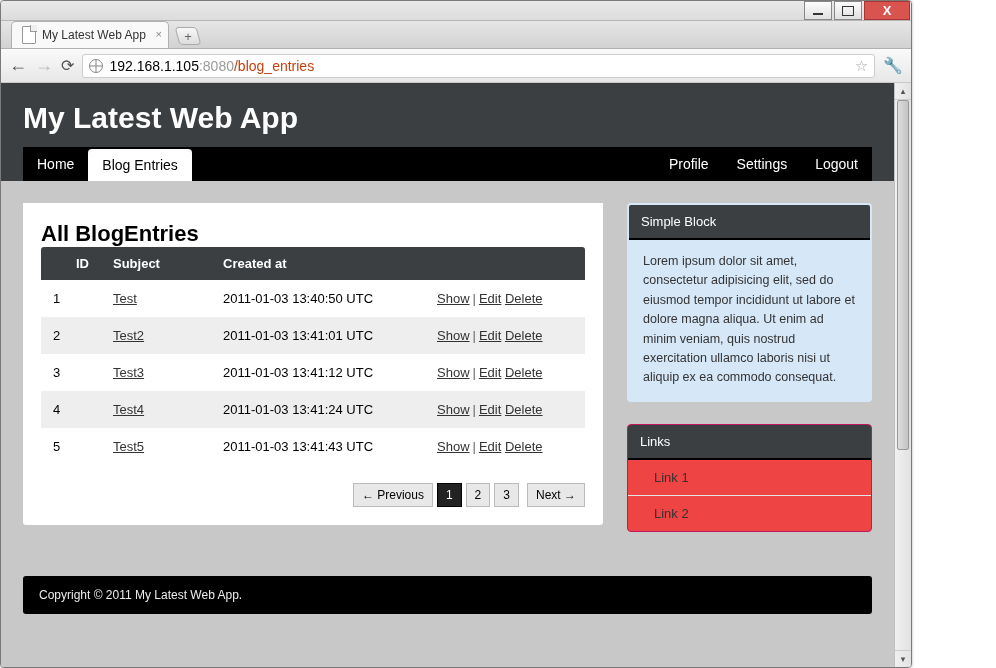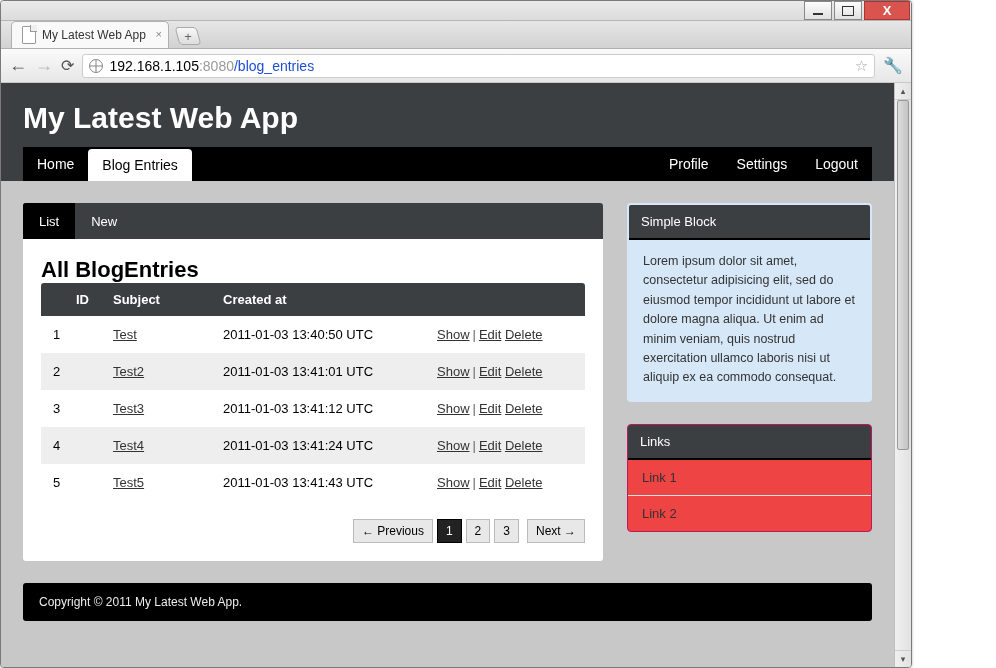--- a/index.html
+++ b/index.html
@@ -27,21 +27,21 @@
   .nav-arrow { font-size:18px; color:#555; cursor:pointer;}
   .nav-arrow.fwd{color:#bbb;}
   .reload { font-size:16px; color:#555; cursor:pointer;}
   .omnibox { flex:1; height:24px; background:#fff; border:1px solid #ccc; border-radius:3px; display:flex; align-items:center; padding:0 6px; gap:6px;}
   .omnibox .globe { width:14px; height:14px; border:1px solid #888; border-radius:50%; position:relative;}
   .omnibox .globe::after{content:"";position:absolute;left:50%;top:0;bottom:0;border-left:1px solid #888;transform:translateX(-50%);}
   .omnibox .globe::before{content:"";position:absolute;top:50%;left:0;right:0;border-top:1px solid #888;transform:translateY(-50%);}
   .omnibox .url { font-size:14px; color:#333; }
   .omnibox .url .host { color:#000; }
   .omnibox .url .port { color:#999; }
-  .omnibox .url .path { color:#1d4ed8; }
+  .omnibox .url .path { color:#c2410c; }
   .omnibox .star { margin-left:auto; font-size:15px; color:#aaa;}
   .wrench { font-size:16px; color:#555;}
 
   
   .viewport { flex:1; background:#c8c8c8; position:relative; display:flex; }
   .page-scroll { flex:1; overflow:auto; }
   .vscroll { width:17px; background:linear-gradient(to right,#f0f0f0,#e2e2e2); border-left:1px solid #c0c0c0; display:flex; flex-direction:column;}
   .vscroll .arrow{height:17px; display:flex;align-items:center;justify-content:center;font-size:9px;color:#555;border-bottom:1px solid #ccc;}
   .vscroll .arrow.bottom{border-top:1px solid #ccc;border-bottom:none;margin-top:auto;}
   .vscroll .thumb{flex:0 0 350px; margin:0 2px;background:linear-gradient(to right,#ddd,#c3c3c3);border:1px solid #999;border-radius:2px; margin-top:0;}
@@ -80,21 +80,21 @@
   .pagination { display:flex; justify-content:flex-end; gap:4px; margin-top:18px;text-align:center;}
   .pagination .pg { border:1px solid #bbb; background:#e8e8e8; padding:4px 8px; font-size:12px; cursor:pointer;}
   .pagination .pg.active { background:#222; color:#fff; border-color:#000;}
 
   
   .block { border-radius:4px; overflow:hidden; margin-bottom:22px; background:#fff; border:2px solid #d6e7f7;}
   .block.simple{ background:#d6e7f7; border:2px solid #d6e7f7;}
   .block-header { background:#3b3f42; color:#fff; padding:9px 12px; font-size:13px; border-bottom:2px solid #000;}
   .block-body { padding:12px 14px; font-size:12.5px; color:#333; line-height:1.55;}
   .block.links { border:1px solid #be185d; background:#ef4444;}
-  .block.links .link-row { padding:10px 14px; border-bottom:1px solid #e4e4e4; color:#333; cursor:pointer; font-size:13px;}
+  .block.links .link-row { padding:10px 26px; border-bottom:1px solid #e4e4e4; color:#333; cursor:pointer; font-size:13px;}
   .block.links .link-row:last-child{border-bottom:none;}
 
   .footer { background:#000; color:#ececec; margin:0 22px 22px; padding:12px 16px; font-size:12px; border-radius:3px;}
 </style>
 </head>
 <body>
 
 <div class="browser-window">
 
   <div class="win-titlebar">
@@ -139,24 +139,20 @@
             <a class="nav-item active">Blog Entries</a>
             <span class="spacer"></span>
             <a class="nav-item-right">Profile</a>
             <a class="nav-item-right">Settings</a>
             <a class="nav-item-right">Logout</a>
           </div>
         </div>
 
         <div class="page-body">
           <div class="main-col">
-            <div class="secondary-nav">
-              <a class="snav-item active">List</a>
-              <a class="snav-item">New</a>
-            </div>
             <div class="content-card">
               <div class="page-heading">All BlogEntries</div>
 
               <table class="data">
                 <thead>
                   <tr>
                     <th style="width:60px;text-align:right;">ID</th>
                     <th style="width:110px;">Subject</th>
                     <th>Created at</th>
                     <th style="width:160px;"></th>

